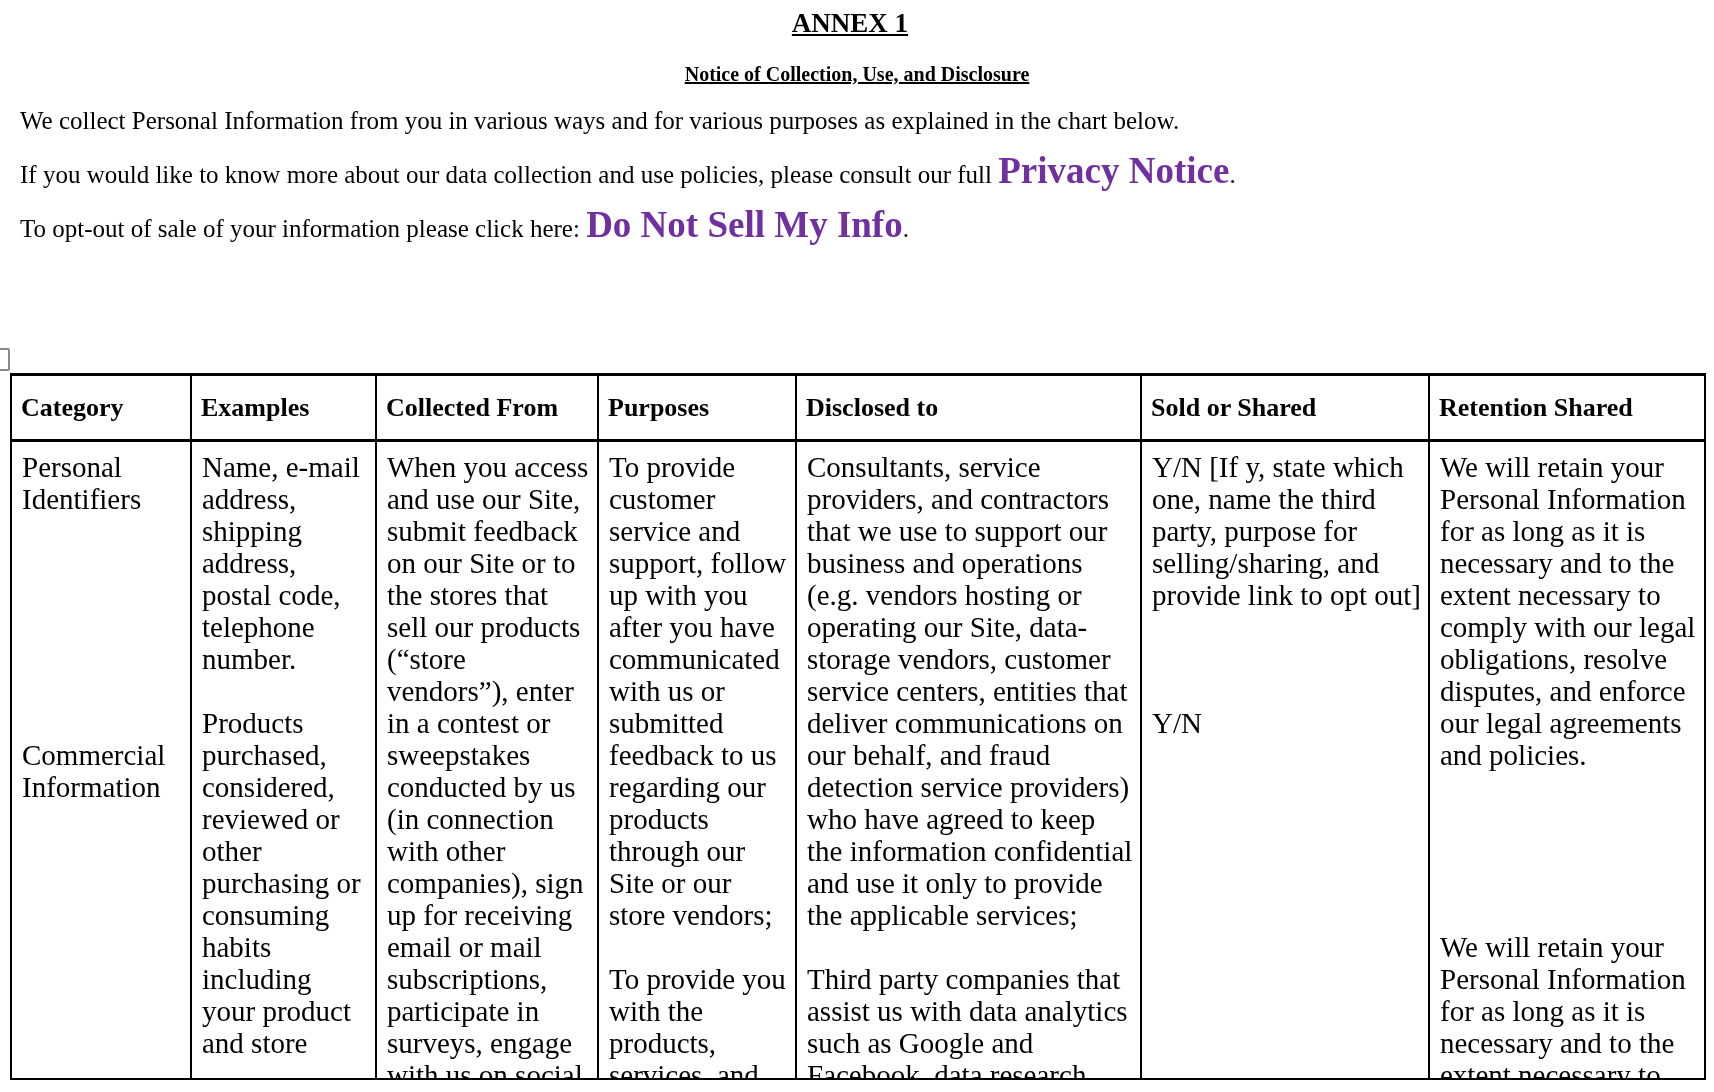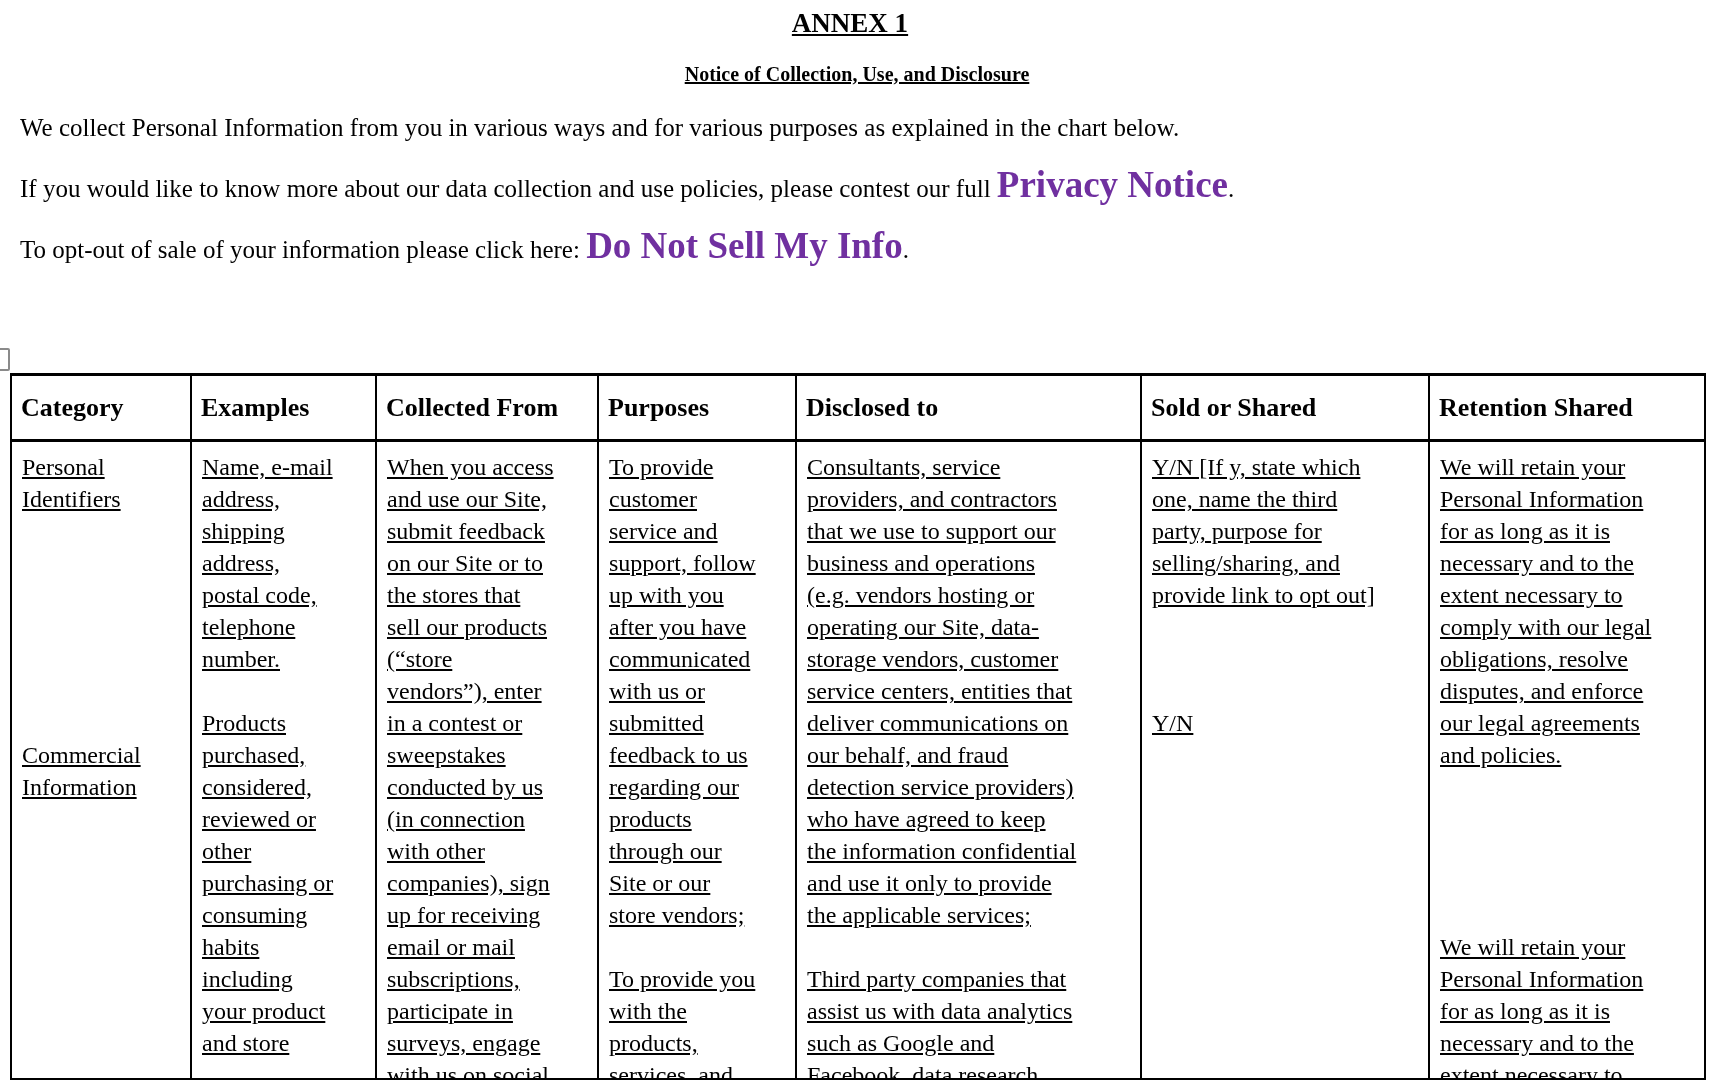--- a/index.html
+++ b/index.html
@@ -23,21 +23,21 @@
     text-decoration: underline;
   }
   .doc-subtitle {
     margin: 24px 0 0 0;
     text-align: center;
     font-size: 20px;
     font-weight: bold;
     text-decoration: underline;
   }
   .doc-para {
-    margin: 27px 24px 0 20px;
+    margin: 20px 24px 0 20px;
     font-size: 25px;
     line-height: 30px;
   }
   .doc-link {
     color: #7030A0;
     font-size: 37px;
     font-weight: bold;
     cursor: pointer;
     text-decoration: none;
   }
@@ -75,40 +75,39 @@
     vertical-align: middle;
     font-size: 26px;
     font-weight: bold;
     border-bottom: 3px solid #000000;
     border-right: 2px solid #000000;
   }
   table.annex th:last-child { border-right: none; }
   table.annex td {
     padding: 9px 6px 0 10px;
     vertical-align: top;
-    font-size: 24px;
+    font-size: 29px;
     line-height: 32px;
     border-right: 2px solid #000000;
-    text-decoration: underline;
   }
   table.annex td:last-child { border-right: none; }
   .cell-text { white-space: pre-line; }
 </style>
 </head>
 <body>
 
 <div class="edge-artifact"></div>
 
 <h1 class="doc-title">ANNEX 1</h1>
 
 <h2 class="doc-subtitle">Notice of Collection, Use, and Disclosure</h2>
 
 <p class="doc-para"><span>We collect Personal Information from you in various ways and for various purposes as explained in the chart below.</span></p>
 
-<p class="doc-para"><span>If you would like to know more about our data collection and use policies, please contest our full </span><span class="doc-link">Privacy Notice</span><span>.</span></p>
+<p class="doc-para"><span>If you would like to know more about our data collection and use policies, please consult our full </span><span class="doc-link">Privacy Notice</span><span>.</span></p>
 
 <p class="doc-para"><span>To opt-out of sale of your information please click here: </span><span class="doc-link">Do Not Sell My Info</span><span>.</span></p>
 
 <div class="table-wrap">
   <table class="annex">
     <colgroup>
       <col style="width:179px">
       <col style="width:185px">
       <col style="width:222px">
       <col style="width:198px">

